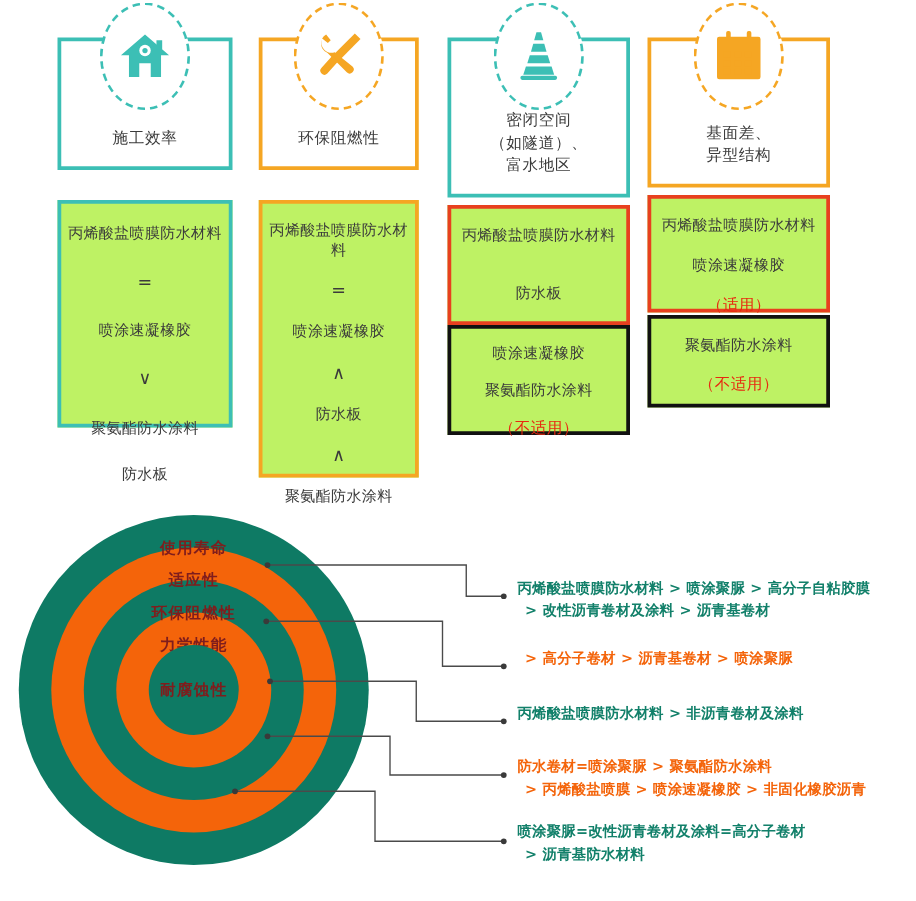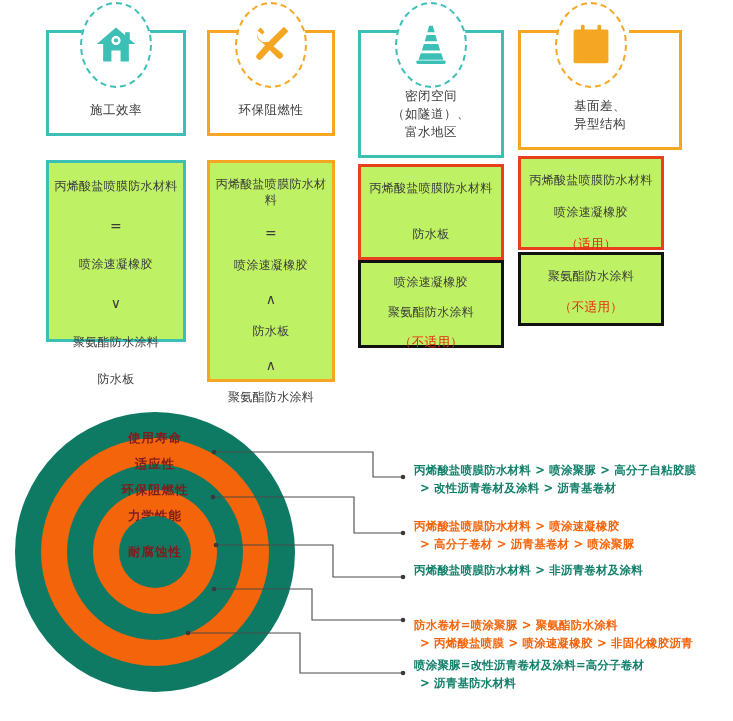--- a/index.html
+++ b/index.html
@@ -233,21 +233,21 @@
         <div class="body-line">防水板</div>
         <div class="body-line verdict">（适用）</div>
       </div>
       <div class="body-box" style="width: 146px; top: 260px; height: 88px; border-color: rgb(17, 17, 17); padding-top: 12px; row-gap: 14px;">
         <div class="body-line">喷涂速凝橡胶</div>
         <div class="body-line">聚氨酯防水涂料</div>
         <div class="body-line verdict">（不适用）</div>
       </div>
     </div>
     <div class="column" style="left: 518px; width: 146px;">
-      <div class="head-card" style="width: 164px; height: 120px; border-color: rgb(245, 166, 35); justify-content: center;">
+      <div class="head-card" style="width: 146px; height: 120px; border-color: rgb(245, 166, 35); justify-content: center;">
         <div class="head-notch" style="width: 58px;"></div>
         <div class="head-label">基面差、
 异型结构</div>
       </div>
       <div class="icon-badge">
         <div class="icon-ellipse amber"></div>
         <div class="icon-glyph"><svg viewBox="0 0 48 48" width="44" height="44">
       <g fill="#f5a623">
         <rect x="13" y="3" width="4" height="8" rx="1.6"></rect>
         <rect x="31" y="3" width="4" height="8" rx="1.6"></rect>
@@ -308,27 +308,26 @@
       <path d="M 188 241 H 300 V 281 H 403" fill="none" stroke="#4a4a4a" stroke-width="1.1"></path>
       <circle cx="188" cy="241" r="2.3" fill="#3a3a3a"></circle>
       <circle cx="403" cy="281" r="2.3" fill="#3a3a3a"></circle>
     </svg>
   <div id="list-area">
       <div class="list-item teal" style="left: 414px; top: 70px;">
         <div>丙烯酸盐喷膜防水材料 &gt; 喷涂聚脲 &gt; 高分子自粘胶膜</div>
         <div class="li-l2">&gt; 改性沥青卷材及涂料 &gt; 沥青基卷材</div>
       </div>
       <div class="list-item orange" style="left: 414px; top: 126px;">
-        <div>丙烯酸盐喷膜防水材料 &gt; 喷涂速凝橡胶</div>
         <div class="li-l2">&gt; 高分子卷材 &gt; 沥青基卷材 &gt; 喷涂聚脲</div>
       </div>
       <div class="list-item teal" style="left: 414px; top: 170px;">
         <div>丙烯酸盐喷膜防水材料 &gt; 非沥青卷材及涂料</div>
       </div>
-      <div class="list-item orange" style="left: 414px; top: 225px;">
+      <div class="list-item orange" style="left: 414px; top: 213px;">
         <div>防水卷材=喷涂聚脲 &gt; 聚氨酯防水涂料</div>
         <div class="li-l2">&gt; 丙烯酸盐喷膜 &gt; 喷涂速凝橡胶 &gt; 非固化橡胶沥青</div>
       </div>
       <div class="list-item teal" style="left: 414px; top: 265px;">
         <div>喷涂聚脲=改性沥青卷材及涂料=高分子卷材</div>
         <div class="li-l2">&gt; 沥青基防水材料</div>
       </div>
     </div>
 </div>
 

